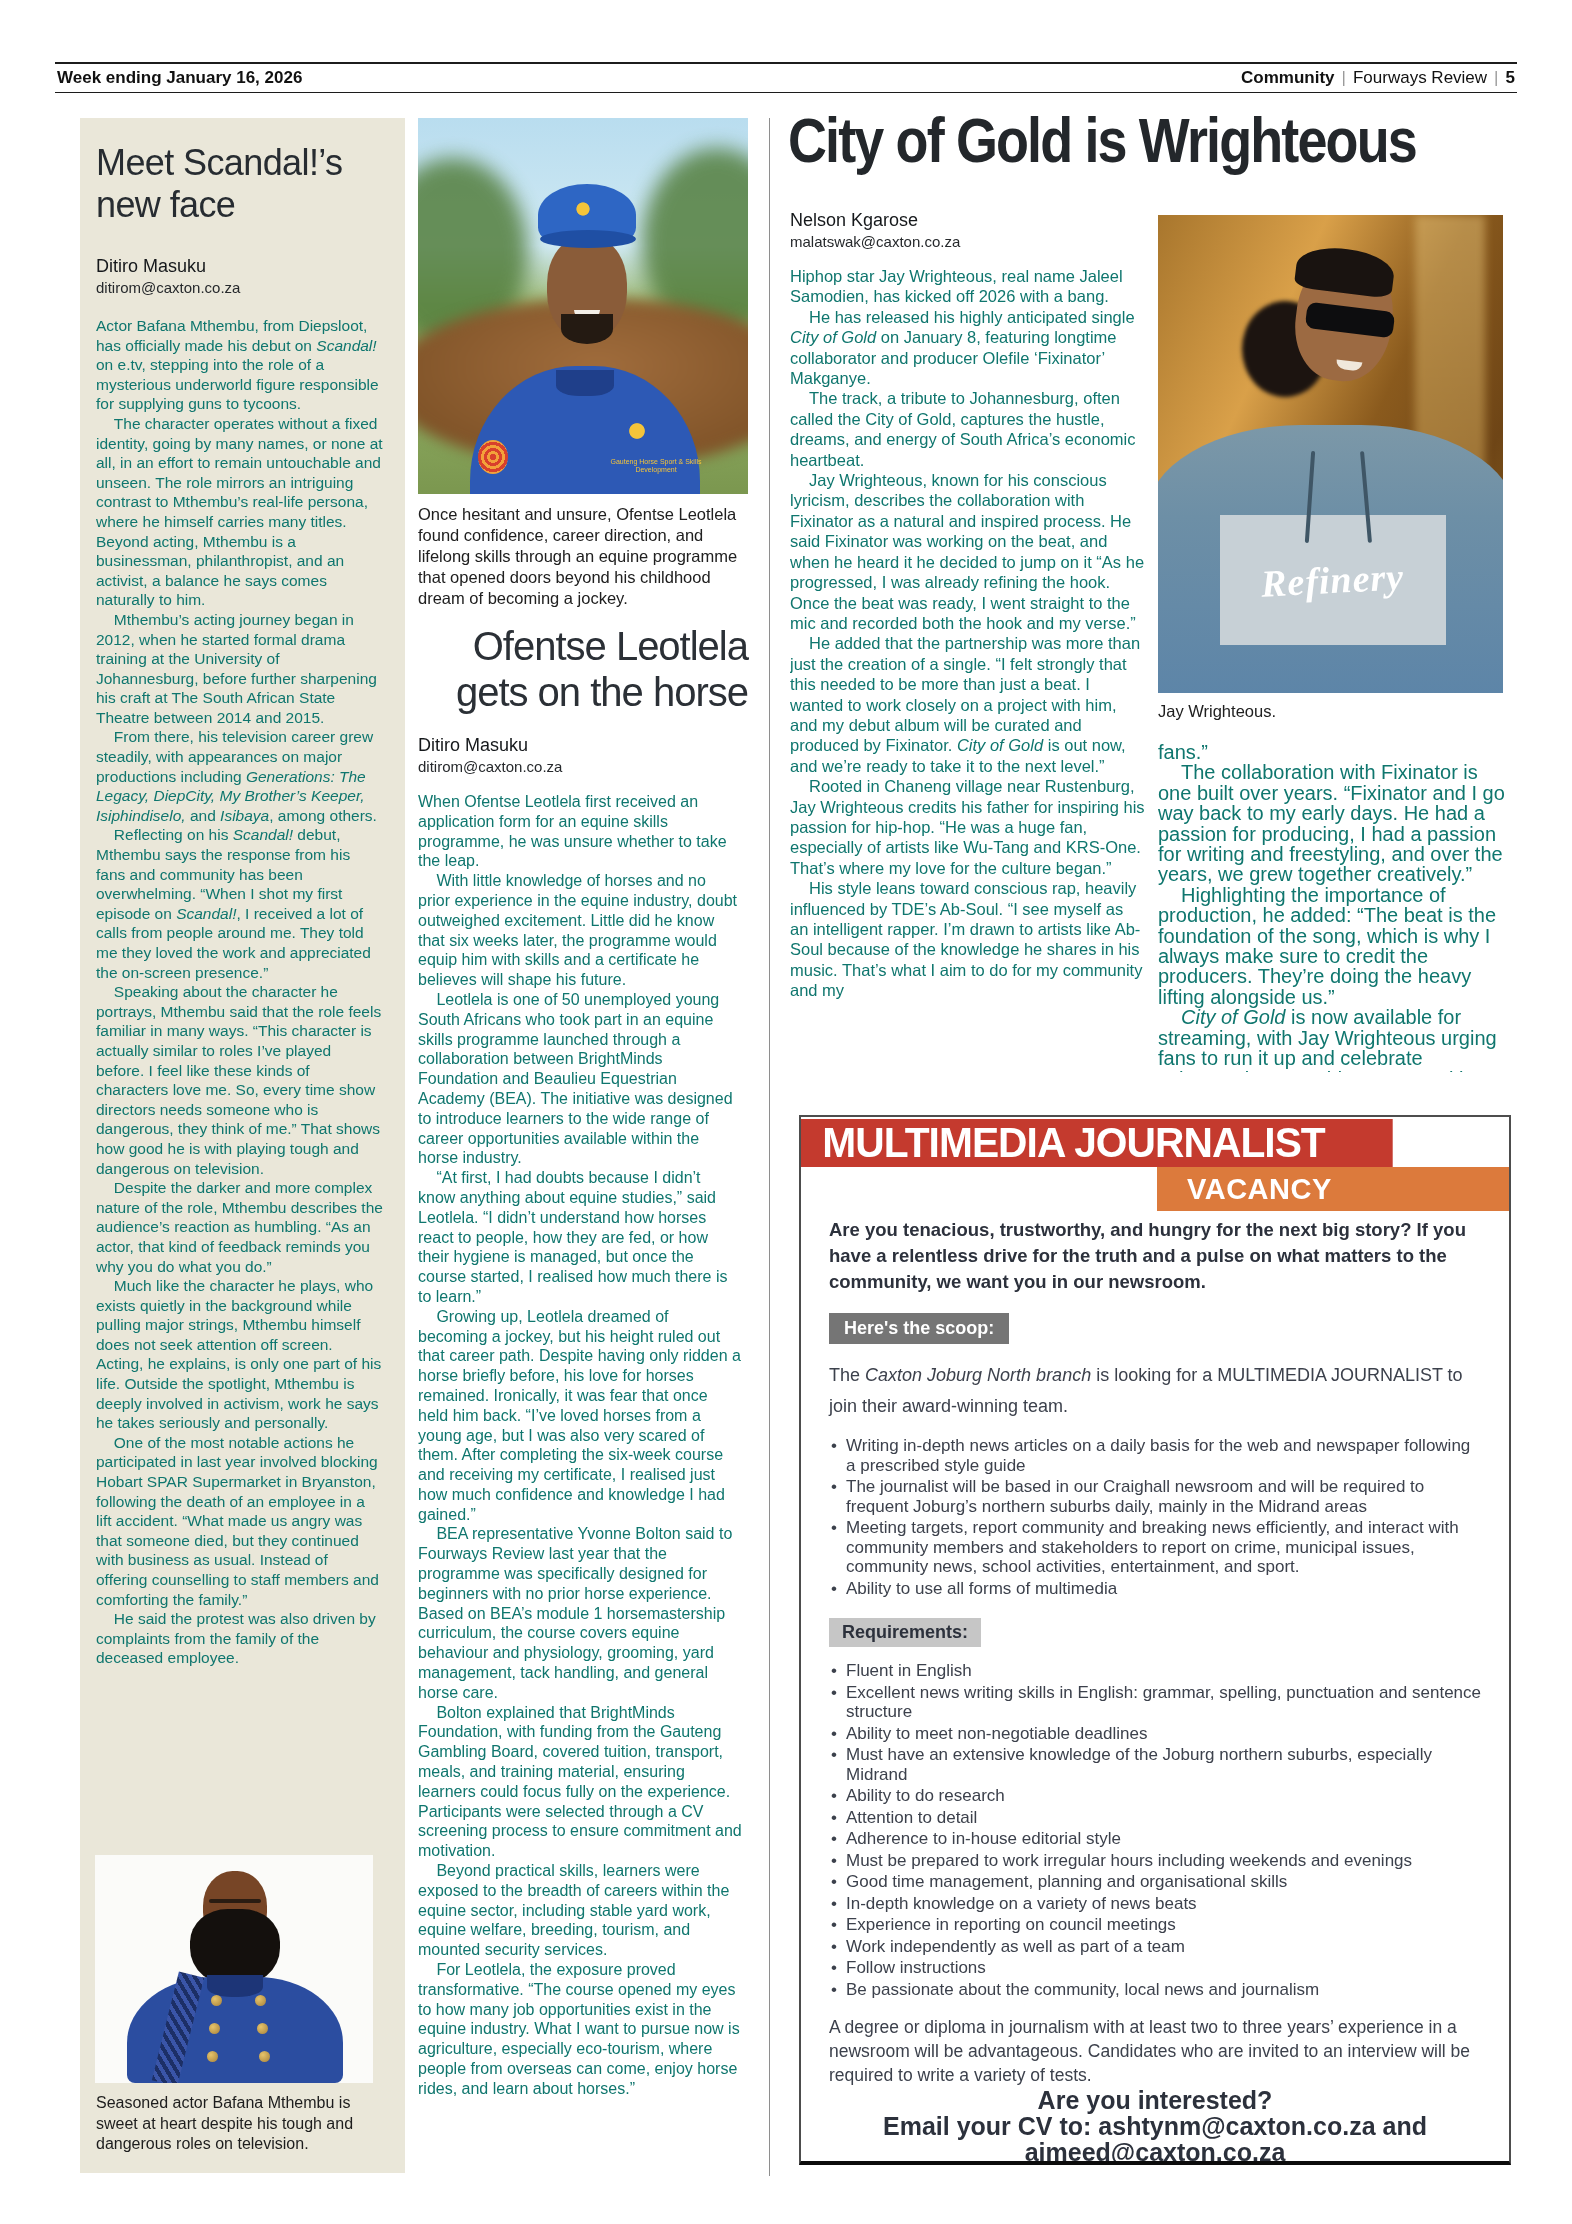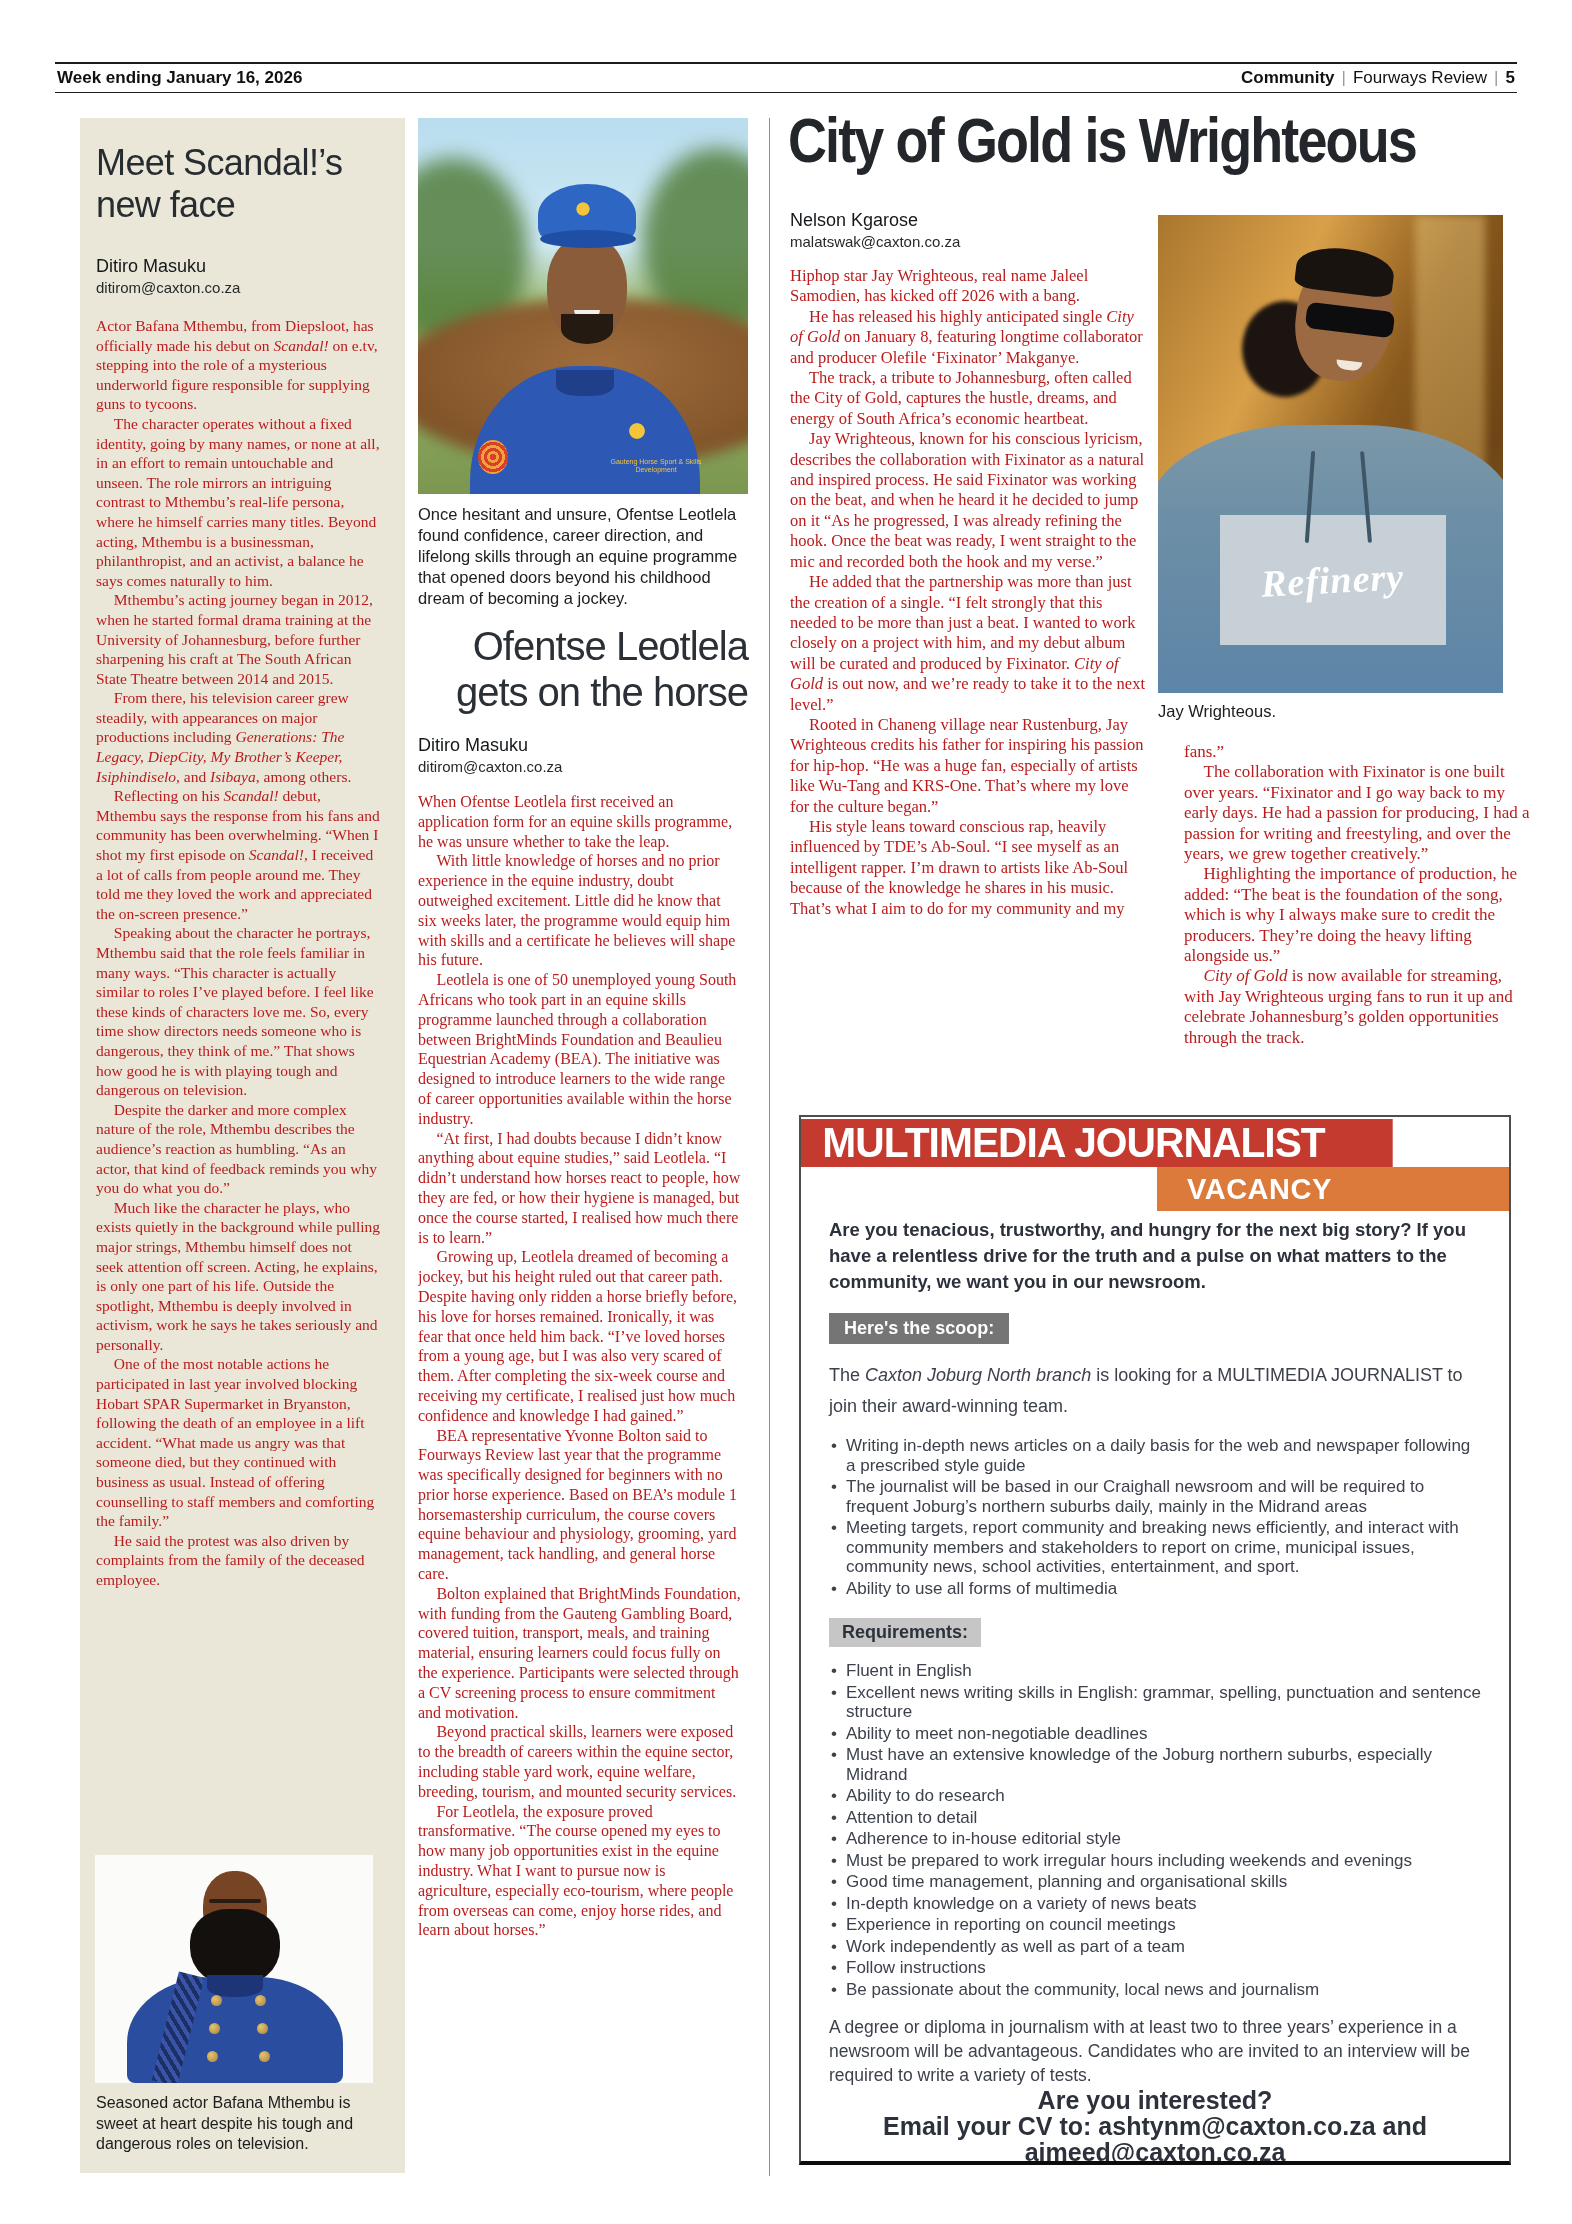--- a/index.html
+++ b/index.html
@@ -13,21 +13,21 @@
   .hdr-right .b{font-weight:bold;text-align:center;}
   .pipe{color:#9a9a9a;padding:0 7px;font-weight:normal;}
 
   
   .scandal{position:absolute;left:80px;top:118px;width:325px;height:2055px;background:#eae7d9;
            box-sizing:border-box;padding:24px 22px 0 16px;}
   .scandal-title{margin:0;font-size:36px;line-height:42px;font-weight:400;letter-spacing:-0.6px;color:#272c31;}
   .byline-name{font-size:18px;font-weight:normal;color:#15181b;}
   .byline-email{font-size:15px;color:#26292c;margin-top:2px;}
   .scandal .bylines{margin-top:30px;}
-  .serif-body{font-family:Liberation Serif, serif;color:#b91c1c;}
+  .serif-body{font-family:Liberation Sans, sans-serif;color:#0f766e;}
   .serif-body p{margin:0;}
   .serif-body p + p{text-indent:1.15em;}
   .scandal-body{margin-top:20px;width:287px;height:1500px;overflow:hidden;
                 font-size:15.5px;line-height:19.6px;}
   .bafana-photo{position:absolute;left:15px;top:1737px;width:278px;height:228px;margin:0;background:#fbfbf9;overflow:hidden;}
   .scandal-caption{position:absolute;left:16px;top:1975px;width:284px;
                    font-size:16px;line-height:20.5px;color:#1d1d1d;}
 
   
   .equine{position:absolute;left:418px;top:118px;width:330px;}
@@ -42,22 +42,22 @@
 
   
   .city-title{position:absolute;left:788px;top:104px;margin:0;width:740px;
               font-size:58px;font-weight:bold;letter-spacing:-2px;color:#23272b;
               transform:scaleX(0.93) scaleY(1.08);transform-origin:left top;white-space:nowrap;}
   .city-byline{position:absolute;left:790px;top:210px;}
   .city-col1{position:absolute;left:790px;top:266px;width:356px;height:800px;overflow:hidden;
              font-size:16.5px;line-height:20.4px;}
   .jay-photo{position:absolute;left:1158px;top:215px;width:345px;height:478px;margin:0;overflow:hidden;}
   .jay-caption{position:absolute;left:1158px;top:701px;width:345px;}
-  .city-col2{position:absolute;left:1184px;top:742px;width:352px;height:330px;overflow:hidden;
-             font-size:17px;line-height:20.4px;}
+  .city-col2{position:absolute;left:1158px;top:742px;width:352px;height:330px;overflow:hidden;
+             font-size:20px;line-height:20.4px;}
 
   
   .ad{position:absolute;left:799px;top:1115px;width:712px;height:1050px;background:#ffffff;
       box-sizing:border-box;border:2px solid #4d4d4d;border-bottom:4px solid #0c0c0c;overflow:hidden;}
   .ad-banner-red{position:absolute;left:0;top:2px;width:588px;height:48px;background:#c43a2e;
                  color:#fff;font-weight:bold;font-size:42px;line-height:48px;padding-left:22px;
                  letter-spacing:-1px;transform:scaleX(0.97);transform-origin:left;white-space:nowrap;}
   .ad-banner-orange{position:absolute;right:0;top:50px;width:352px;height:44px;background:#dc7a3c;
                     color:#fff;font-weight:bold;font-size:29px;line-height:44px;padding-left:30px;
                     box-sizing:border-box;letter-spacing:0.5px;}

